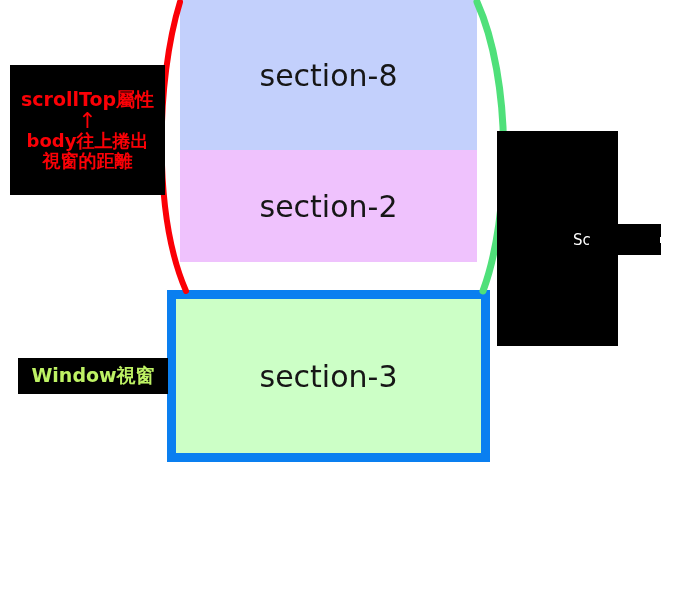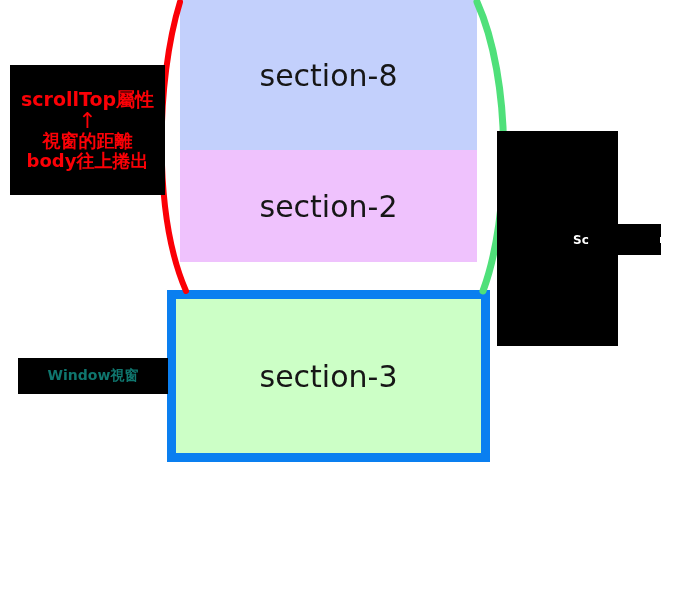--- a/index.html
+++ b/index.html
@@ -105,22 +105,22 @@
     margin: 2px 0 2px 0;
   }
 
   #window-note {
     left: 18px;
     top: 358px;
     width: 150px;
     height: 36px;
   }
   .window-label {
-    color: #0f766e;
-    font-size: 14px;
+    color: #bef264;
+    font-size: 19px;
     font-weight: bold;
     font-family: "DejaVu Sans", "Liberation Sans", sans-serif;
     white-space: nowrap;
   }
 
   
   #scrollheight-note {
     left: 497px;
     top: 131px;
     width: 121px;
@@ -135,22 +135,22 @@
     height: 25px;
     background: #000000;
   }
   #scrollheight-label {
     position: absolute;
     left: 573px;
     top: 228px;
     width: 110px;
     height: 24px;
     color: #ffffff;
-    font-size: 12px;
-    font-weight: bold;
+    font-size: 15px;
+    font-weight: normal;
     font-family: "DejaVu Sans", "Liberation Sans", sans-serif;
     white-space: nowrap;
     overflow: hidden;
     line-height: 24px;
   }
   
   #scrollheight-occluder {
     position: absolute;
     left: 591px;
     top: 224px;
@@ -194,21 +194,21 @@
 
   <div class="anno-box" id="scrollheight-note"></div>
   <div id="scrollheight-bar"></div>
   <div id="scrollheight-label">Sc</div>
   <div id="scrollheight-occluder"></div>
   <div id="scrollheight-occluder-2"></div>
 
   <div class="anno-box" id="scrolltop-note">
     <div class="note-line">scrollTop屬性</div>
     <div class="note-arrow">↑</div>
+    <div class="note-line small">body往上捲出</div>
     <div class="note-line small">視窗的距離</div>
-    <div class="note-line small">body往上捲出</div>
   </div>
 
   <div class="anno-box" id="window-note">
     <div class="window-label">Window視窗</div>
   </div>
 
 </div>
 
 </body></html>

